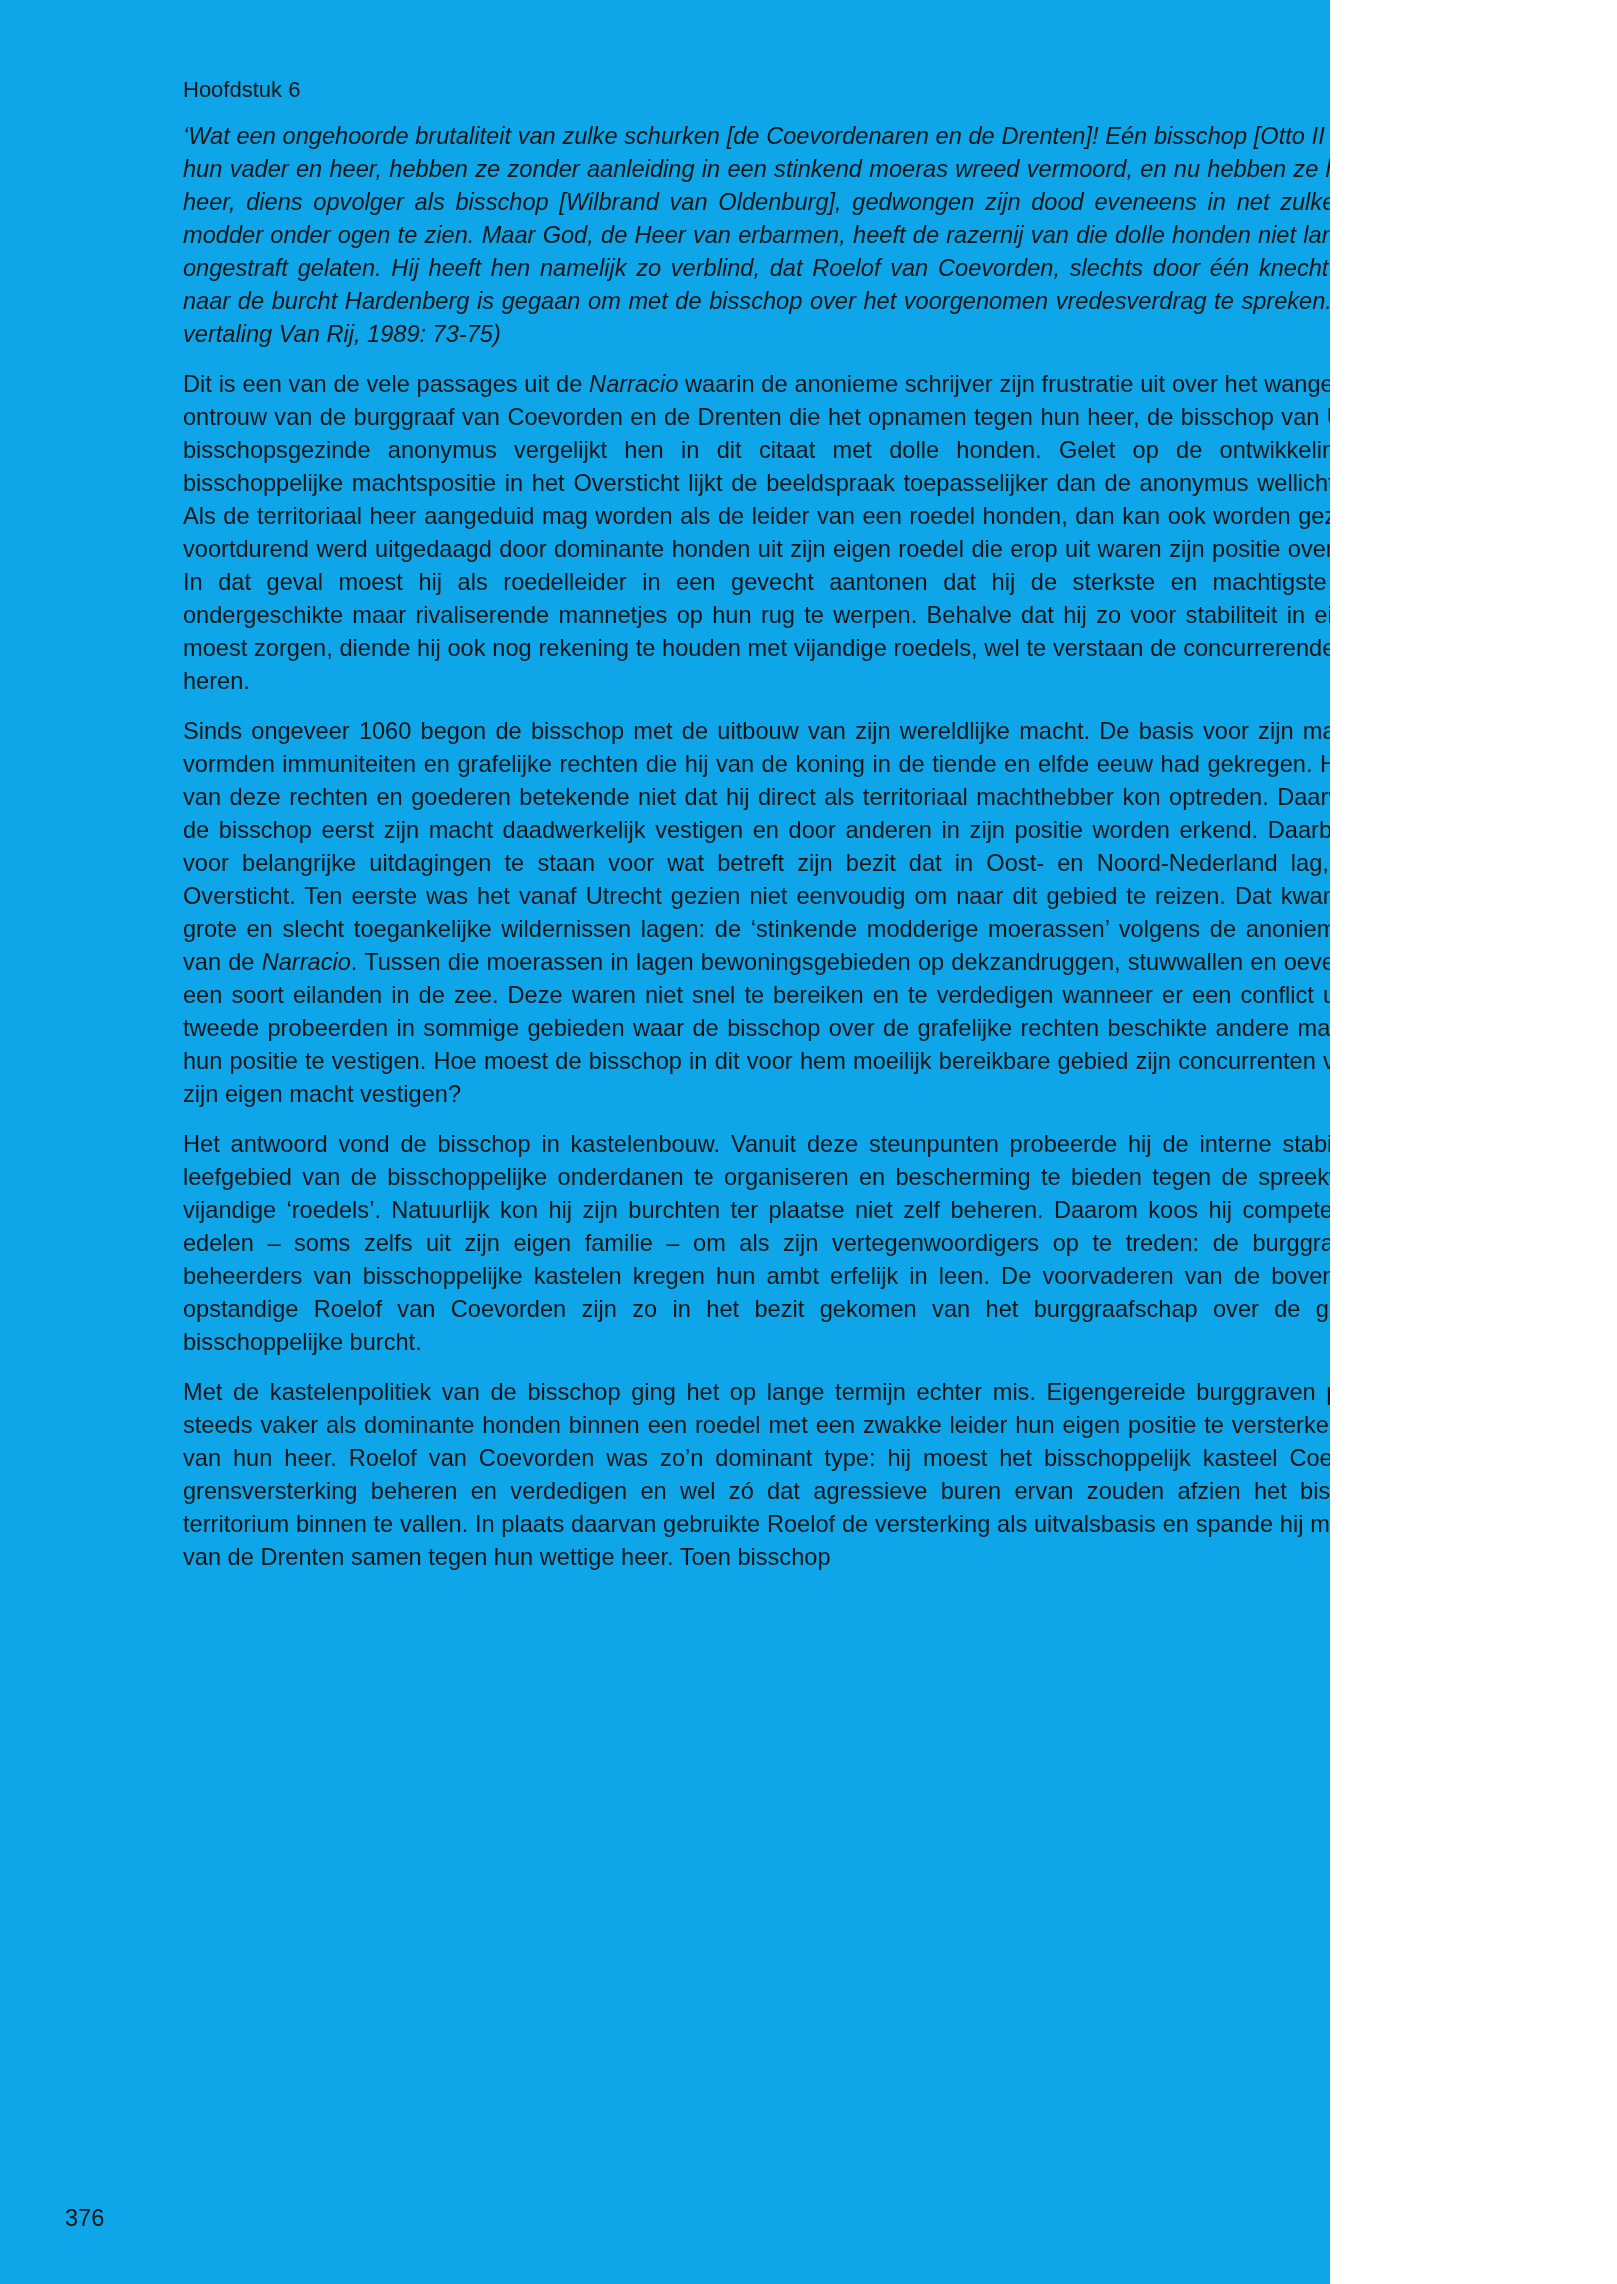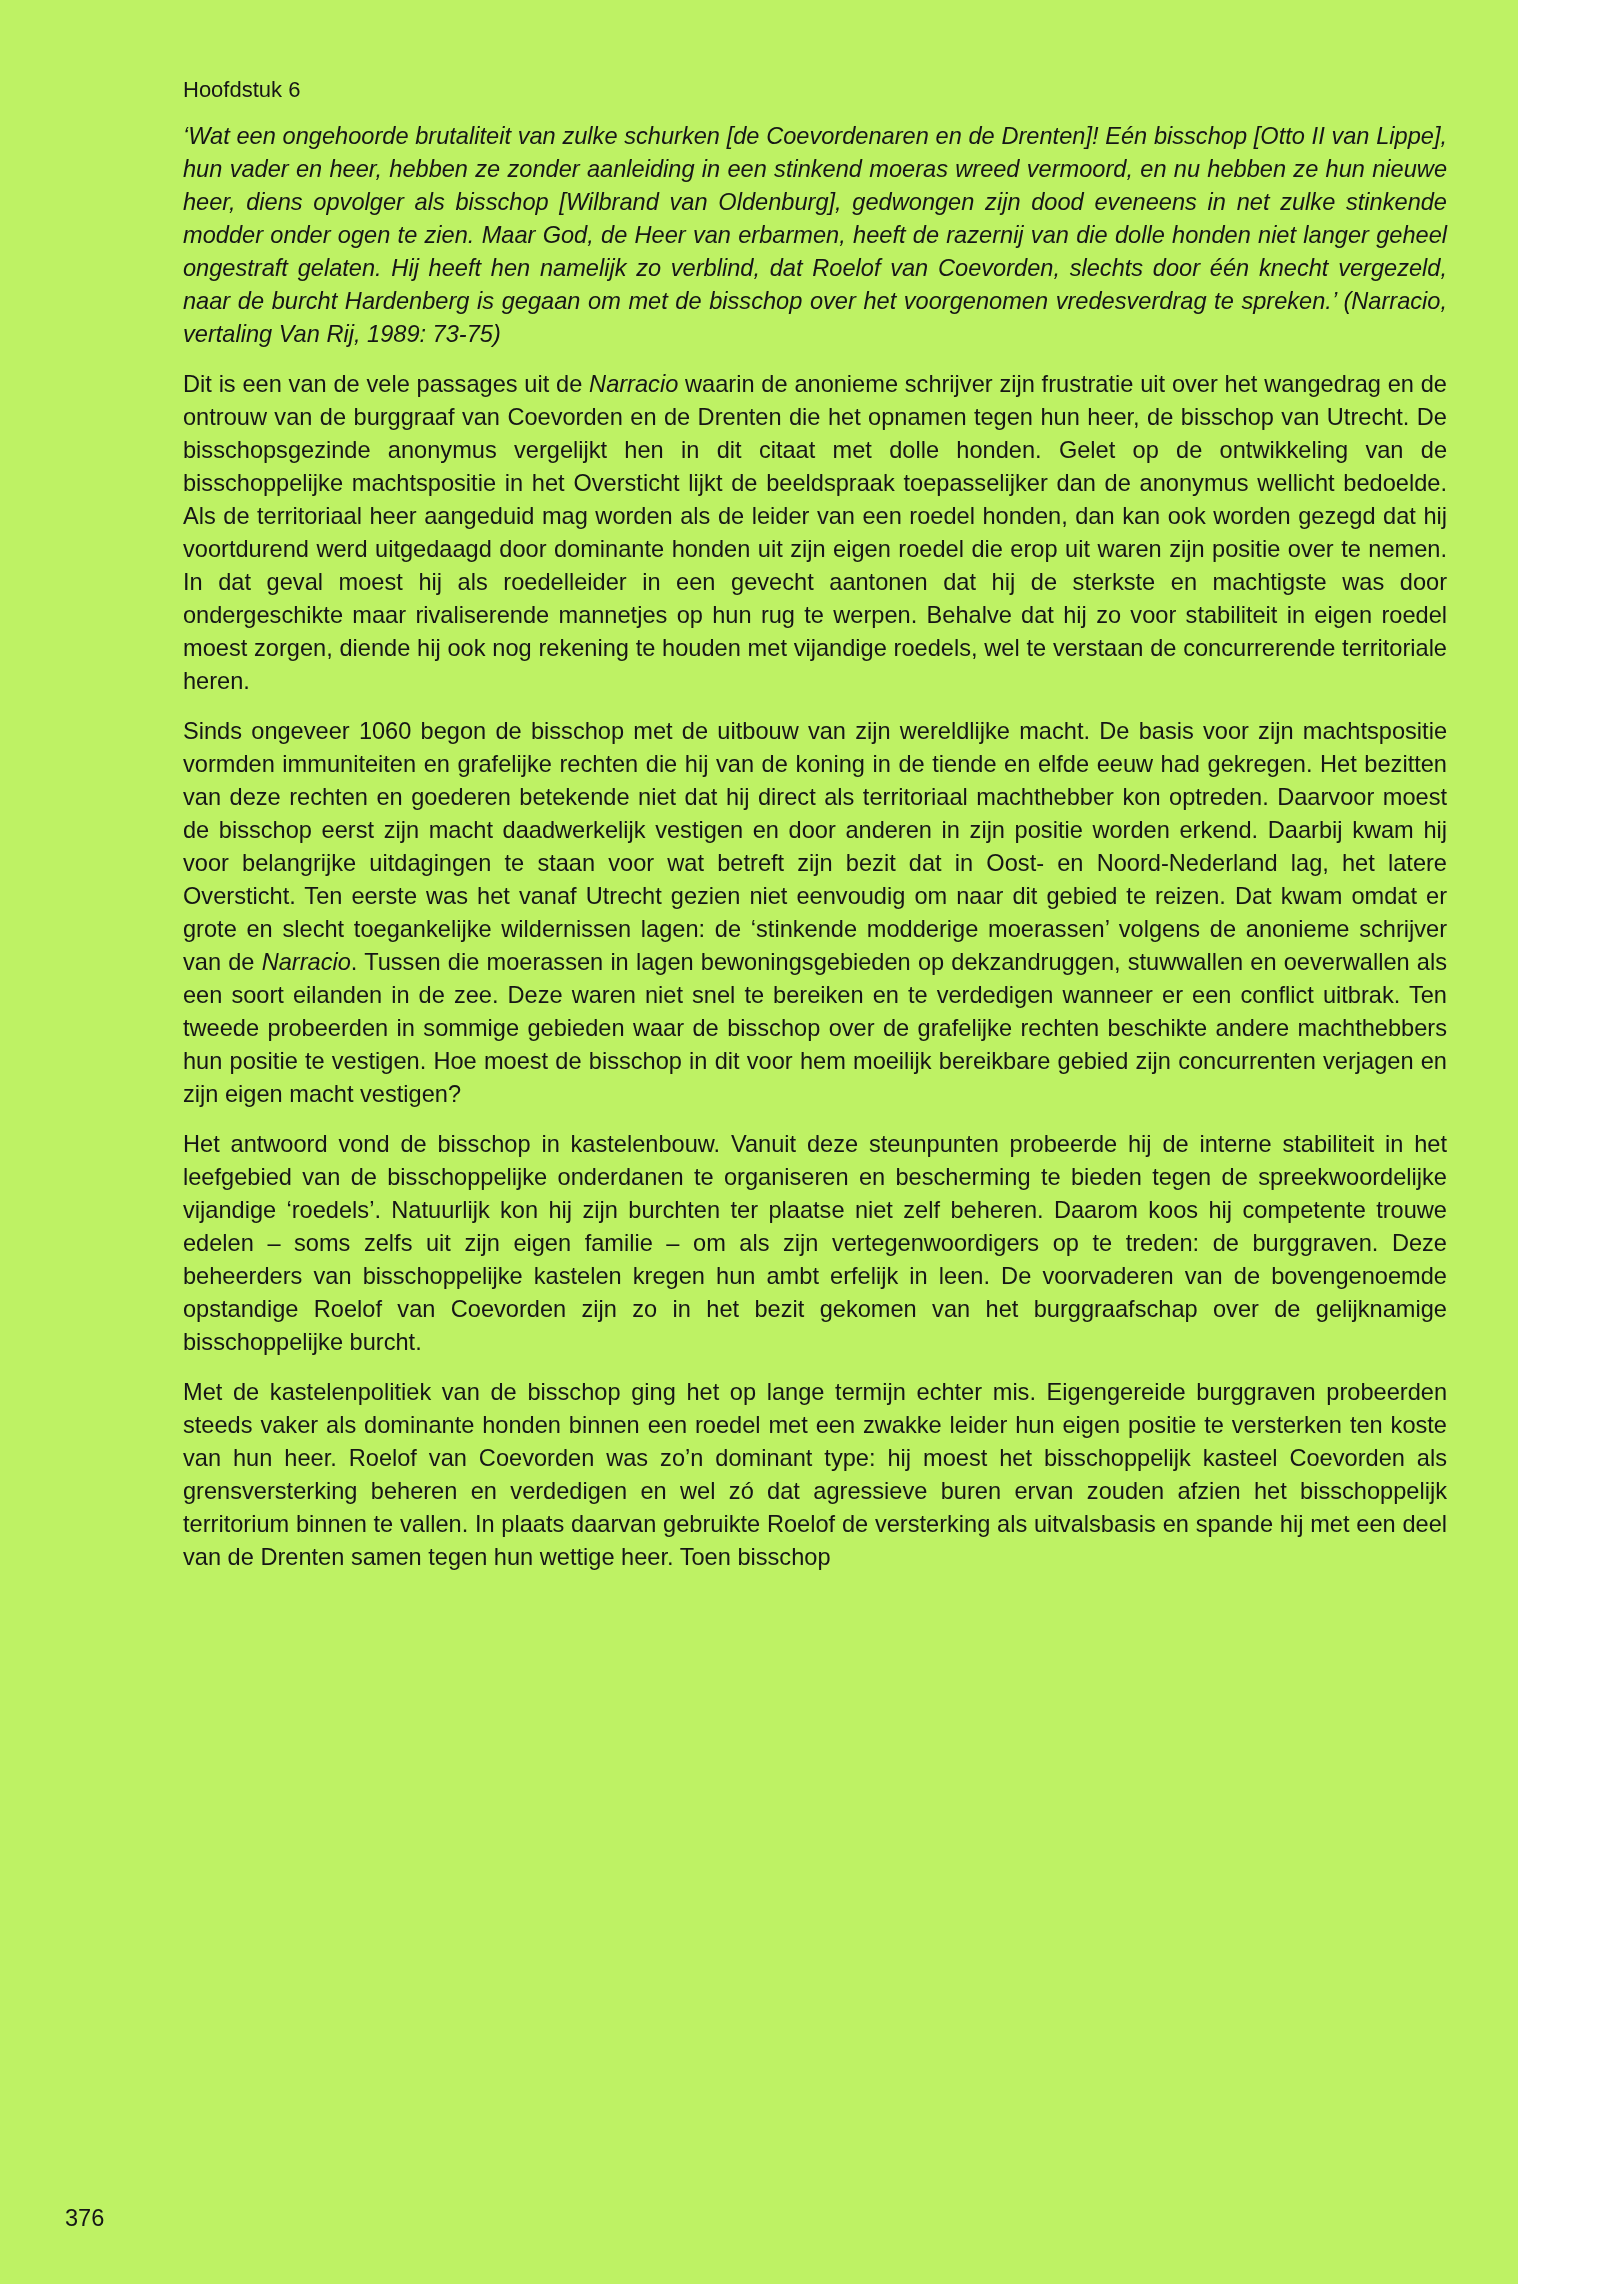--- a/index.html
+++ b/index.html
@@ -2,23 +2,23 @@
 <html style="font-size:12px"><head>
 <meta charset="utf-8">
 <style>
   html, body {
     margin: 0;
     padding: 0;
     background: #ffffff;
   }
   .page {
     position: relative;
-    width: 1518px;
+    width: 1330px;
     height: 2284px;
-    background: #bef264;
+    background: #0ea5e9;
     font-family: "Liberation Sans", sans-serif;
     color: #161616;
     overflow: hidden;
   }
   .content {
     position: absolute;
     left: 183px;
     top: 76px;
     width: 1264px;
   }

